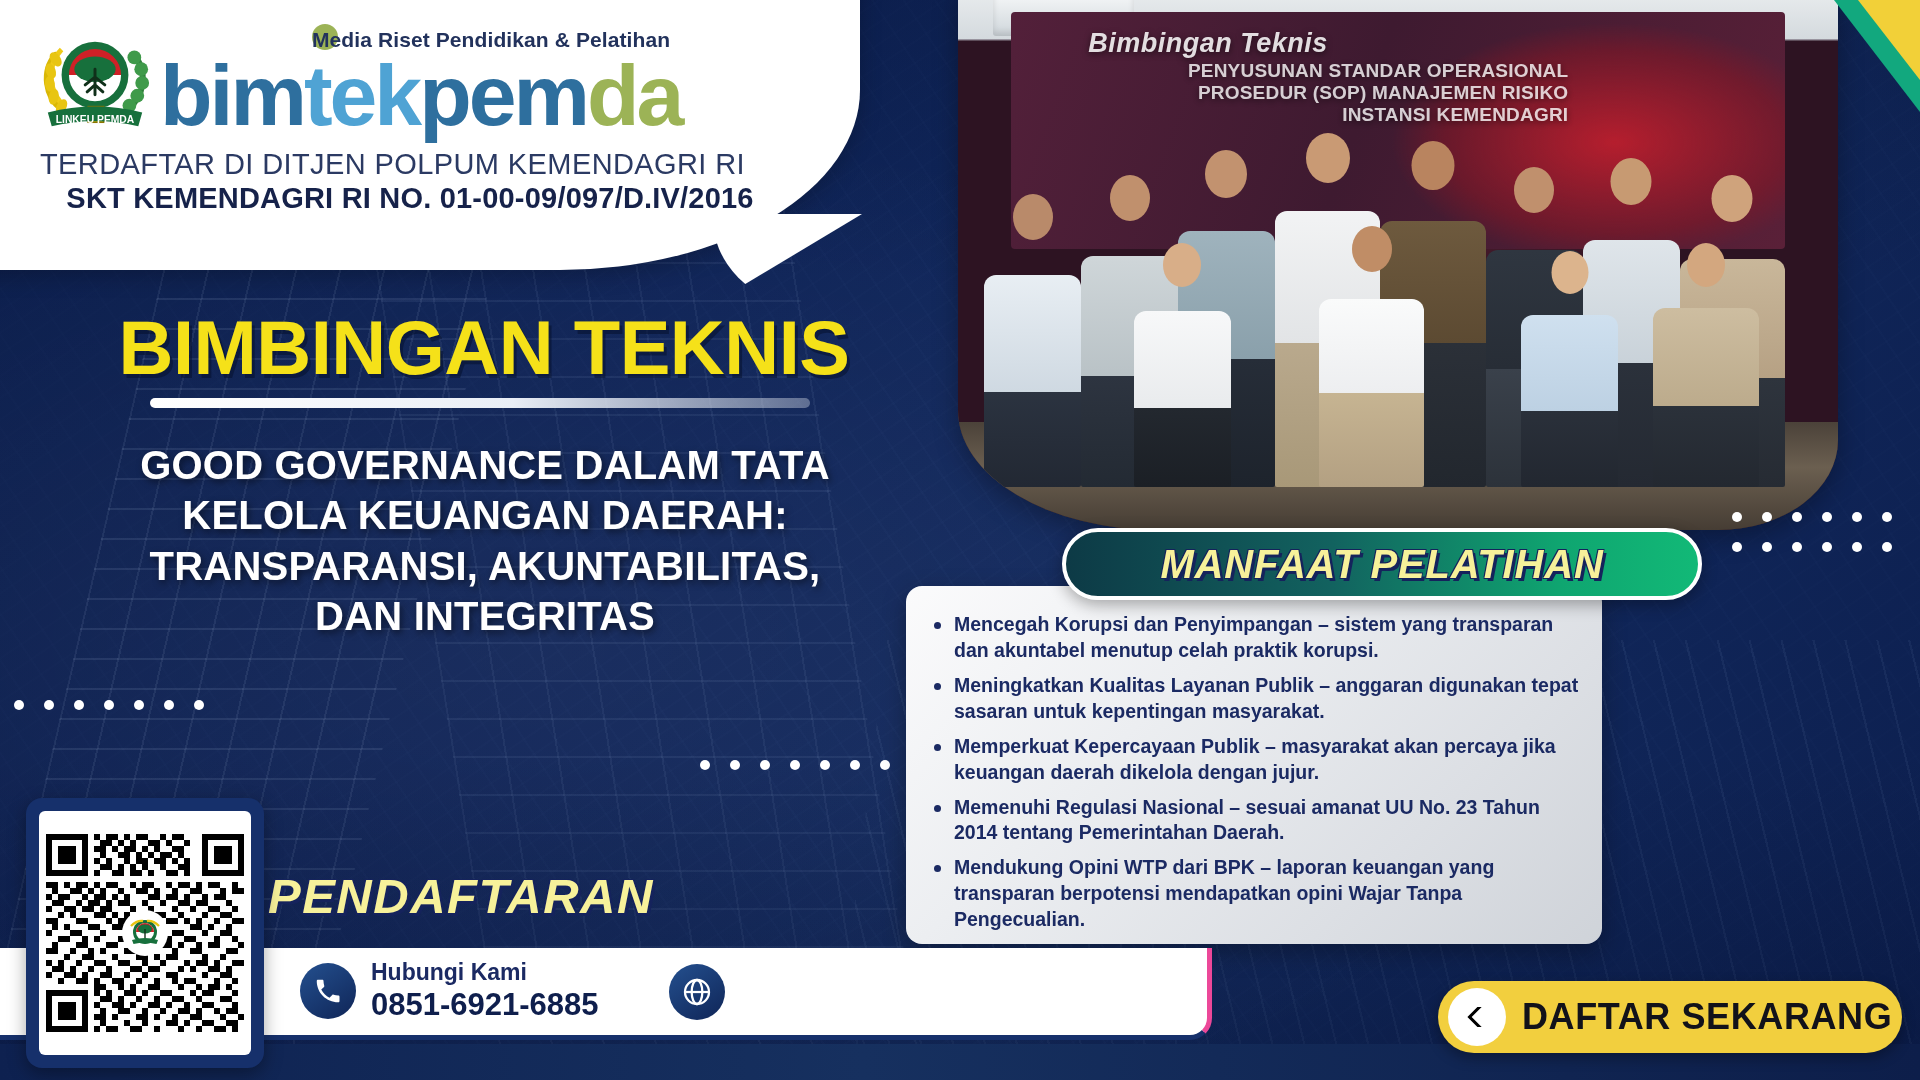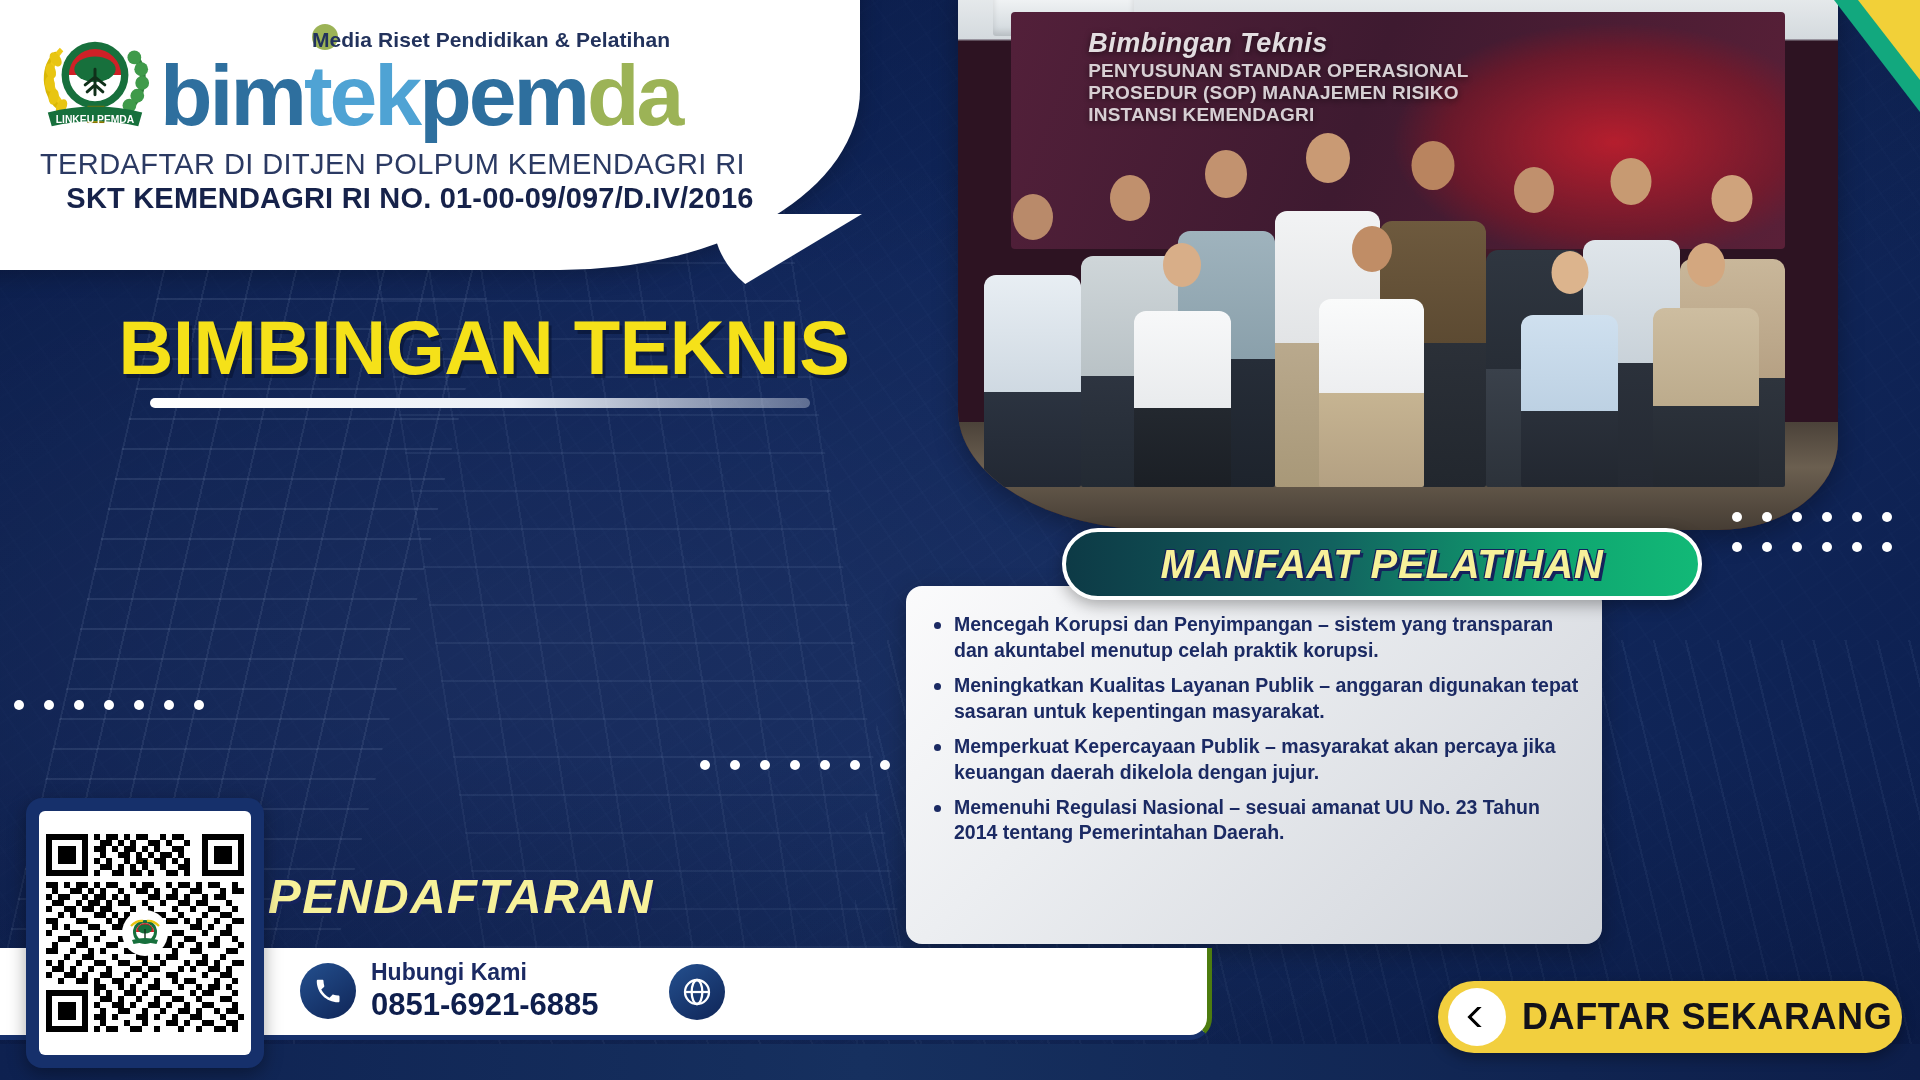--- a/index.html
+++ b/index.html
@@ -101,21 +101,21 @@
       radial-gradient(ellipse 40% 70% at 78% 55%, rgba(190,30,45,.92), rgba(140,22,36,.5) 55%, transparent 72%),
       linear-gradient(110deg,#53203a 0%,#3e1a30 45%,#5a2038 100%);
     border-radius:4px;
   }
   .banner-txt {
     position:absolute; left:10%; top:7%; width:62%;
     color:rgba(255,255,255,.86); font-weight:800; font-style:italic;
     font-size:27px; line-height:1.16; letter-spacing:.5px;
     text-shadow:0 2px 6px rgba(0,0,0,.55);
   }
-  .banner-txt small { display:block; font-size:19px; font-style:normal; letter-spacing:.2px; opacity:.92; }
+  .banner-txt small { display:block; font-size:19px; font-style:normal; letter-spacing:.2px; opacity:.92;text-align:right; }
   .ceiling {
     position:absolute; left:0; top:0; width:100%; height:9%;
     background:linear-gradient(180deg,#e9ecee,#d4dade);
   }
   .ac-unit {
     position:absolute; left:4%; top:1%; width:16%; height:7.5%;
     background:linear-gradient(180deg,#f4f6f7,#cfd6db); border-radius:3px;
     box-shadow:inset 0 -4px 6px rgba(0,0,0,.12);
   }
   .floor {
@@ -223,21 +223,21 @@
   .qr-logo {
     position:absolute; left:50%; top:50%; transform:translate(-50%,-50%);
     width:46px; height:46px; border-radius:50%; background:#ffffff;
     display:flex; align-items:center; justify-content:center;
   }
 
   
   .contact-bar {
     position:absolute; left:0; top:948px; width:1212px; height:92px; z-index:9;
     background:#ffffff; border-bottom-right-radius:22px;
-    border-bottom:5px solid #16306b; border-right:5px solid #4d7c0f;
+    border-bottom:5px solid #16306b; border-right:5px solid #ec4899;
     display:flex; align-items:center;
   }
   .contact-item { display:flex; align-items:center; gap:15px; }
   .ci-phone { margin-left:300px; }
   .ci-web { margin-left:70px; }
   .ci-icon {
     width:56px; height:56px; border-radius:50%;
     background:linear-gradient(145deg,#24508f,#0f2557);
     display:flex; align-items:center; justify-content:center; flex:0 0 auto;
   }
@@ -388,20 +388,26 @@
           <span class="bm-1">bim</span><span class="bm-2">tek</span><span class="bm-3">pem</span><span class="bm-4">da</span>
         </div>
       </div>
     </div>
     <div class="reg-line1">TERDAFTAR DI DITJEN POLPUM KEMENDAGRI RI</div>
     <div class="reg-line2">SKT KEMENDAGRI RI NO. 01-00-09/097/D.IV/2016</div>
   </div>
 
   <div class="title-yellow">BIMBINGAN TEKNIS</div>
   <div class="title-rule"></div>
+  <div class="subtitle">
+    <div>GOOD GOVERNANCE DALAM TATA</div>
+    <div>KELOLA KEUANGAN DAERAH:</div>
+    <div>TRANSPARANSI, AKUNTABILITAS,</div>
+    <div>DAN INTEGRITAS</div>
+  </div>
 
   <div class="dots dots-a">
     <i></i>
       <i></i>
       <i></i>
       <i></i>
       <i></i>
       <i></i>
       <i></i>
   </div>
@@ -428,20 +434,21 @@
       <i></i>
       <i></i>
   </div>
 
   <div class="benefits-card">
     <ul>
       <li>Mencegah Korupsi dan Penyimpangan – sistem yang transparan dan akuntabel menutup celah praktik korupsi.</li>
       <li>Meningkatkan Kualitas Layanan Publik – anggaran digunakan tepat sasaran untuk kepentingan masyarakat.</li>
       <li>Memperkuat Kepercayaan Publik – masyarakat akan percaya jika keuangan daerah dikelola dengan jujur.</li>
       <li>Memenuhi Regulasi Nasional – sesuai amanat UU No. 23 Tahun 2014 tentang Pemerintahan Daerah.</li>
+      <li>Mendukung Opini WTP dari BPK – laporan keuangan yang transparan berpotensi mendapatkan opini Wajar Tanpa Pengecualian.</li>
     </ul>
   </div>
   <div class="manfaat-pill">
     <span>MANFAAT PELATIHAN</span>
   </div>
 
   <div class="pendaftaran">PENDAFTARAN</div>
 
   <div class="qr-frame">
     <div class="qr-inner">

